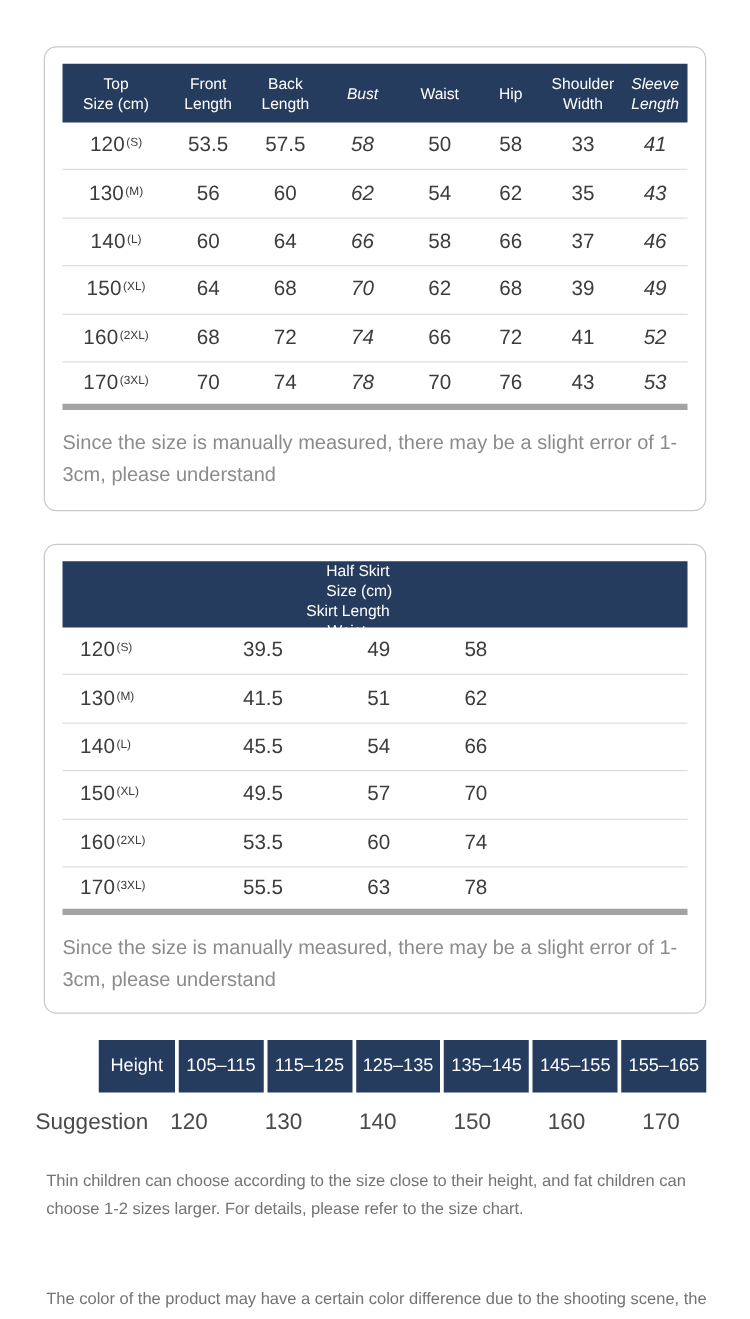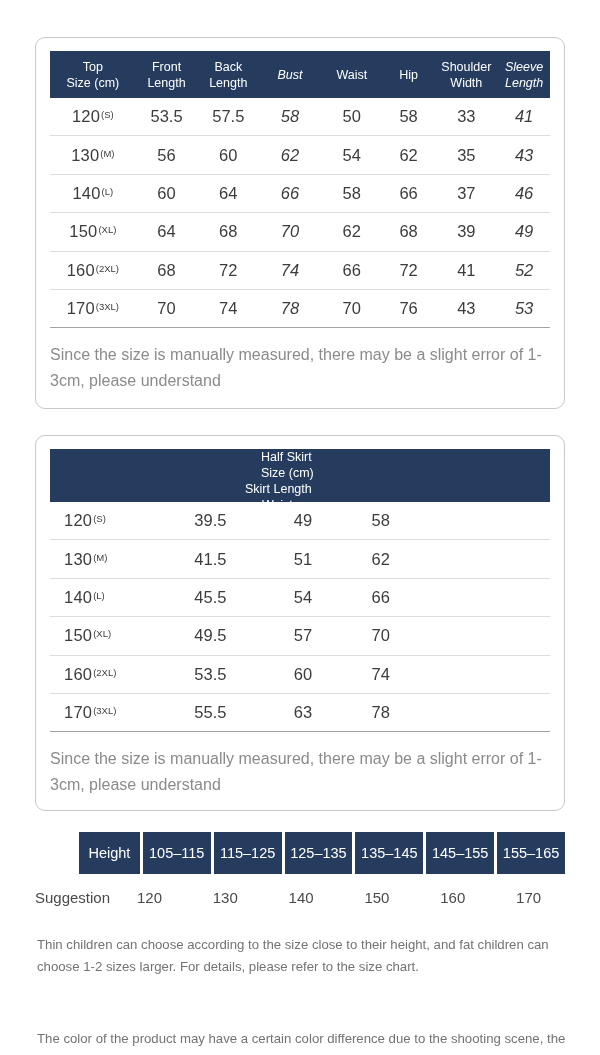--- a/index.html
+++ b/index.html
@@ -56,21 +56,21 @@
   #skirt-head { height: 53px; flex-direction: column; }
 
   
   .trow {
     display: flex;
     align-items: center;
     height: 38.4px;
     border-bottom: 1px solid #dedede;
     box-sizing: border-box;
   }
-  .trow:last-of-type { border-bottom: 1px solid #a3a3a3; }
+  .trow:last-of-type { border-bottom: 5px solid #a3a3a3; }
   .td {
     font-size: 16.5px;
     color: #3c3c3c;
     text-align: center;
     white-space: nowrap;
   }
   .sz { font-size: 16.5px; letter-spacing: .2px; }
   .sz sup {
     font-size: 9.5px;
     vertical-align: 0.42em;
@@ -133,21 +133,21 @@
   .h-body {
     display: flex;
     gap: 3px;
     margin-top: 3px;
   }
   .h-body .bcell {
     height: 40px;
     display: flex;
     align-items: center;
     justify-content: center;
-    font-size: 15px;
+    font-size: 18px;
     color: #4a4a4a;
     box-sizing: border-box;
   }
   .h-c0 { width: 77px; }
   .h-c  { width: 86px; }
 
   
   .bottom-note {
     position: absolute;
     left: 37px;

